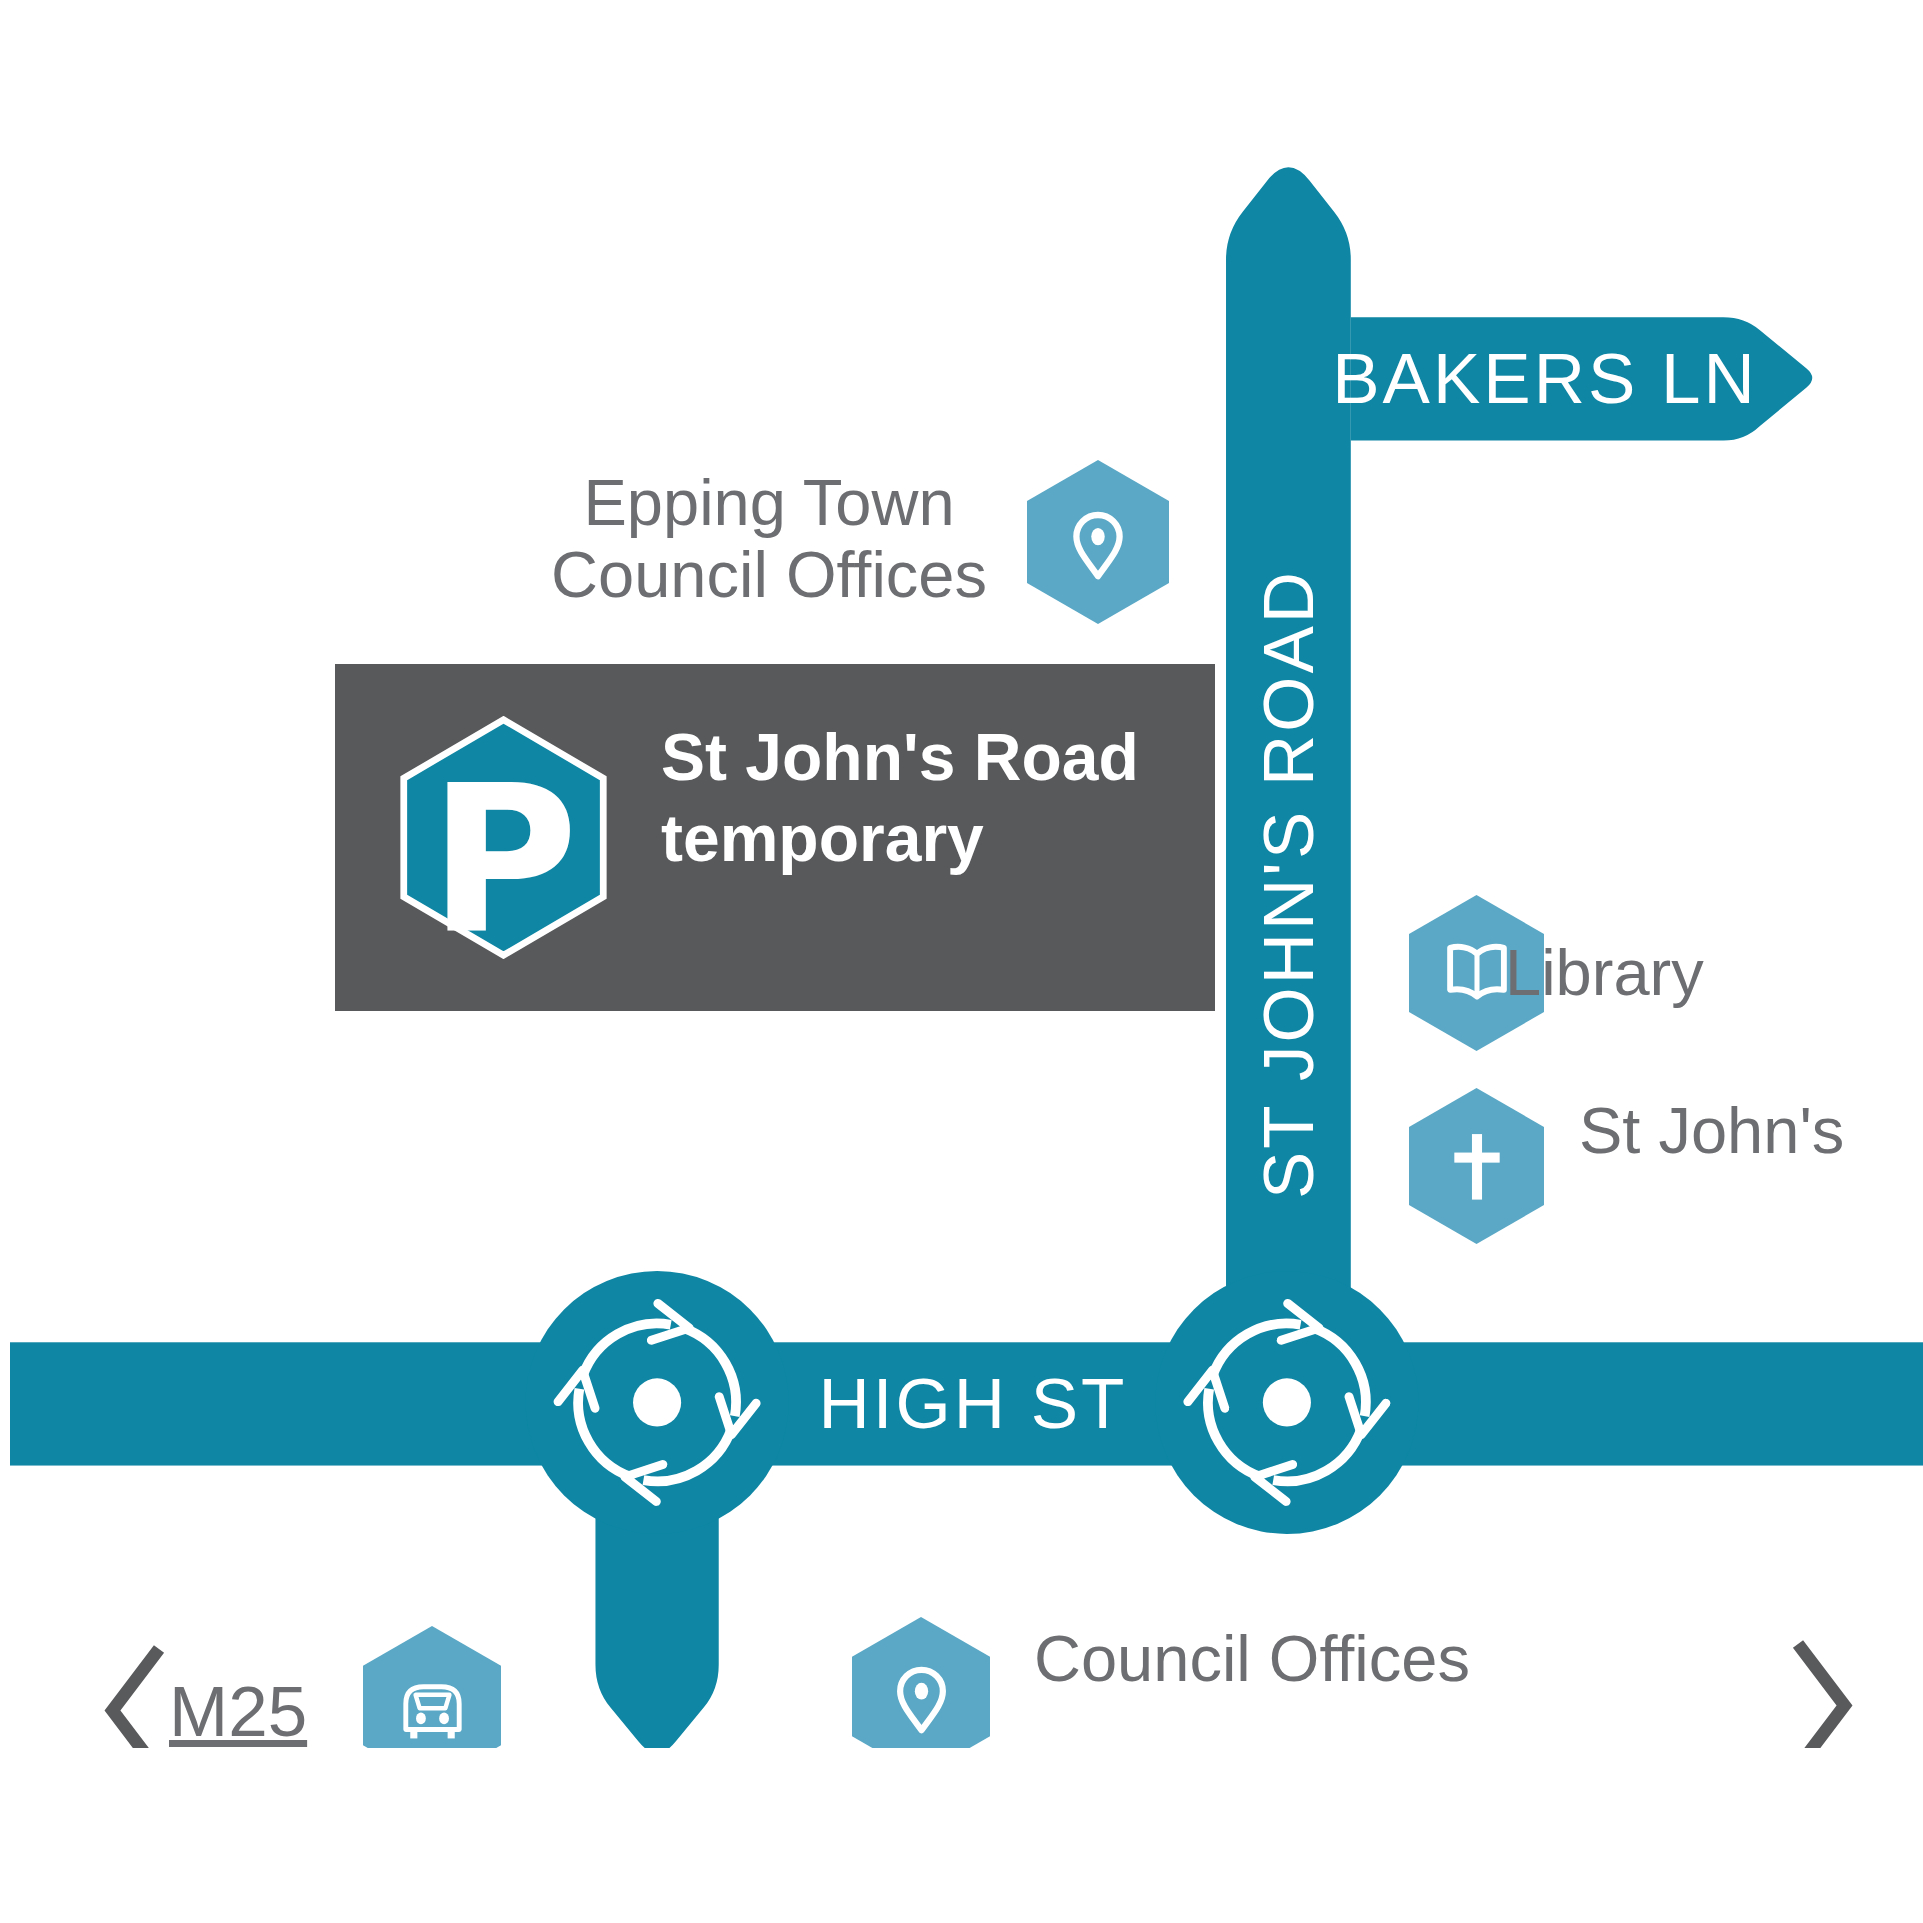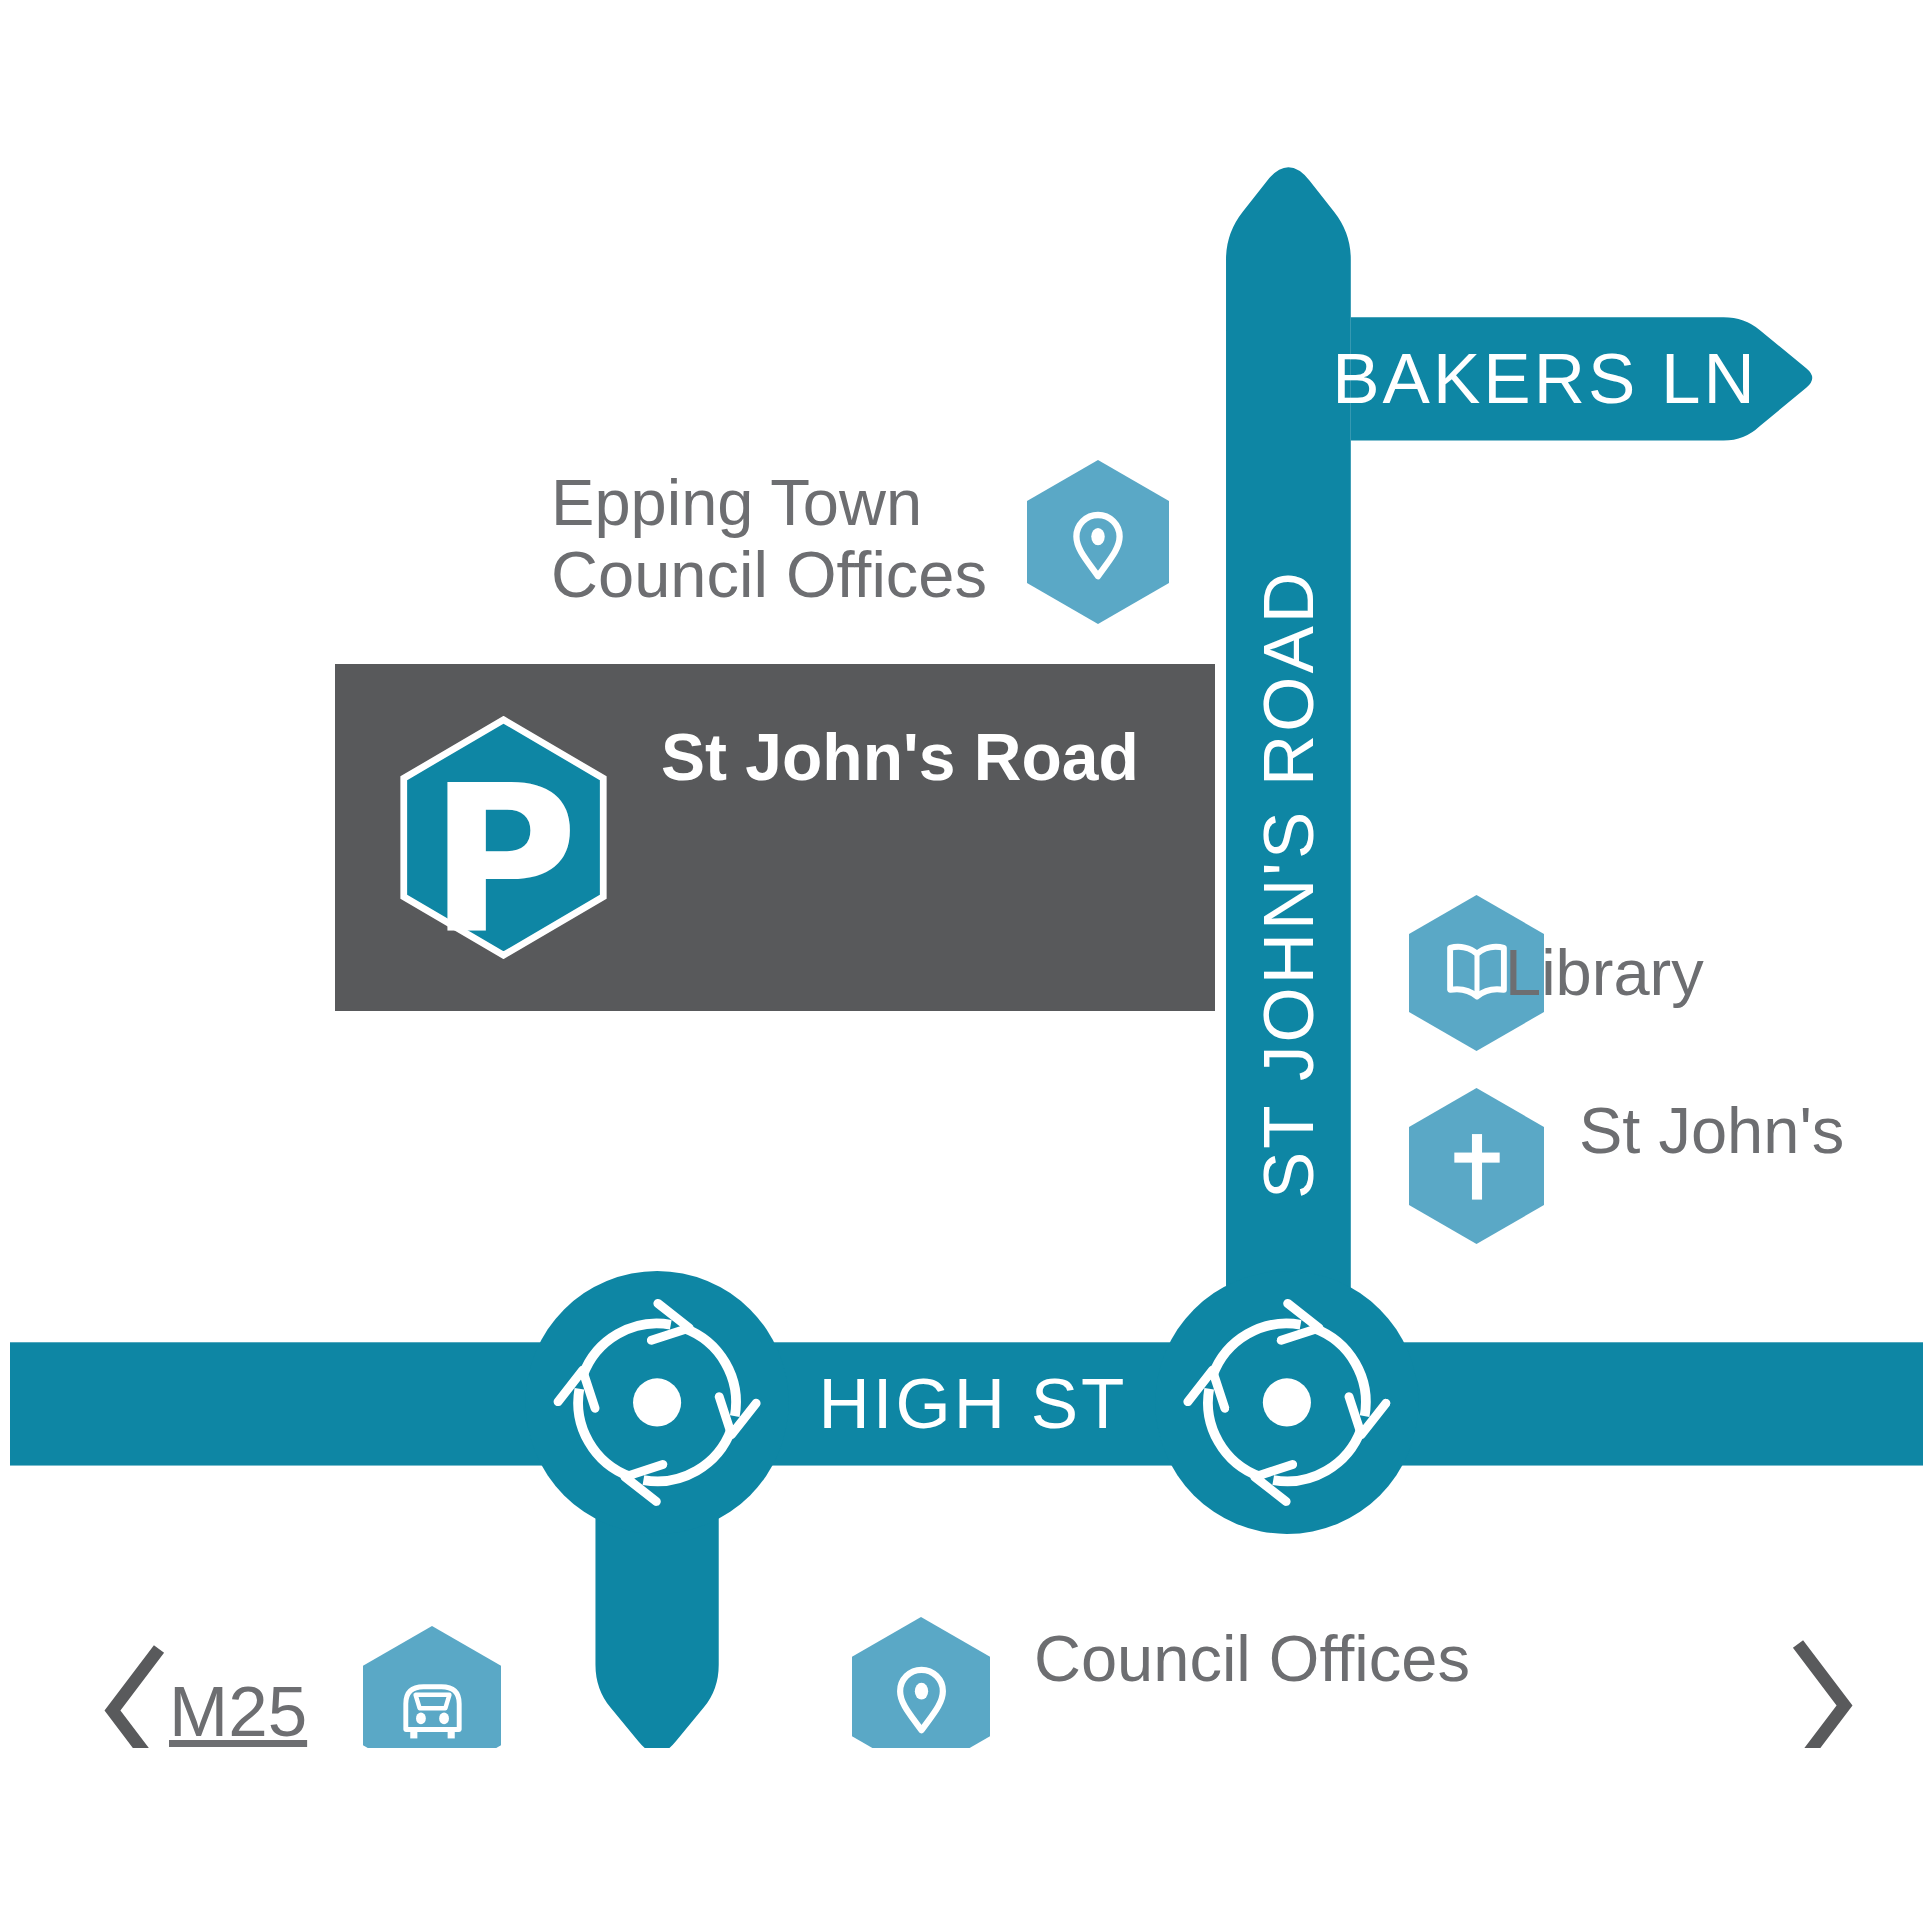--- a/index.html
+++ b/index.html
@@ -51,21 +51,21 @@
     display:flex;align-items:center;justify-content:center;
   }
   .hex svg{display:block;}
   
   .label{
     position:absolute;
     color:var(--text_gray);
     font-size:65px;line-height:74px;
     white-space:nowrap;
   }
-  .label.right{text-align:left;}
+  .label.right{text-align:center;}
   .chevron{position:absolute;}
 </style>
 </head>
 <body>
 
 <div id="map">
 
   <svg class="layer" width="1924" height="1924" viewBox="0 0 2560 2560">
     <defs>
       <marker id="ah" viewBox="0 0 10 10" refX="4.5" refY="5" markerWidth="4.8" markerHeight="4.8" orient="auto">
@@ -115,20 +115,21 @@
 
   <div class="banner"></div>
 
   <svg class="p-hex" width="209" height="243" viewBox="0 0 278 324">
     <polygon points="139,5 272,83 272,241 139,319 6,241 6,83" style="fill:var(--teal)" stroke="#ffffff" stroke-width="9"></polygon>
     <text x="139" y="285" text-anchor="middle" fill="#ffffff" font-family="DejaVu Sans, sans-serif" font-weight="bold" font-size="272">P</text>
   </svg>
 
   <div class="banner-text">
     <div>St John's Road</div>
+    <div>temporary</div>
   </div>
 
   <div class="label right" style="right:947px;top:467px;line-height:72px;">
     <div>Epping Town</div>
     <div>Council Offices</div>
   </div>
 
   <div class="hex" style="left:1017px;top:460px;width:142px;height:164px;">
     <svg width="90" height="90" viewBox="0 0 100 100">
       <path d="M50 88 C38 71 26 58 26 44 A24 24 0 1 1 74 44 C74 58 62 71 50 88 Z" fill="none" stroke="#ffffff" stroke-width="7" stroke-linejoin="round"></path>

